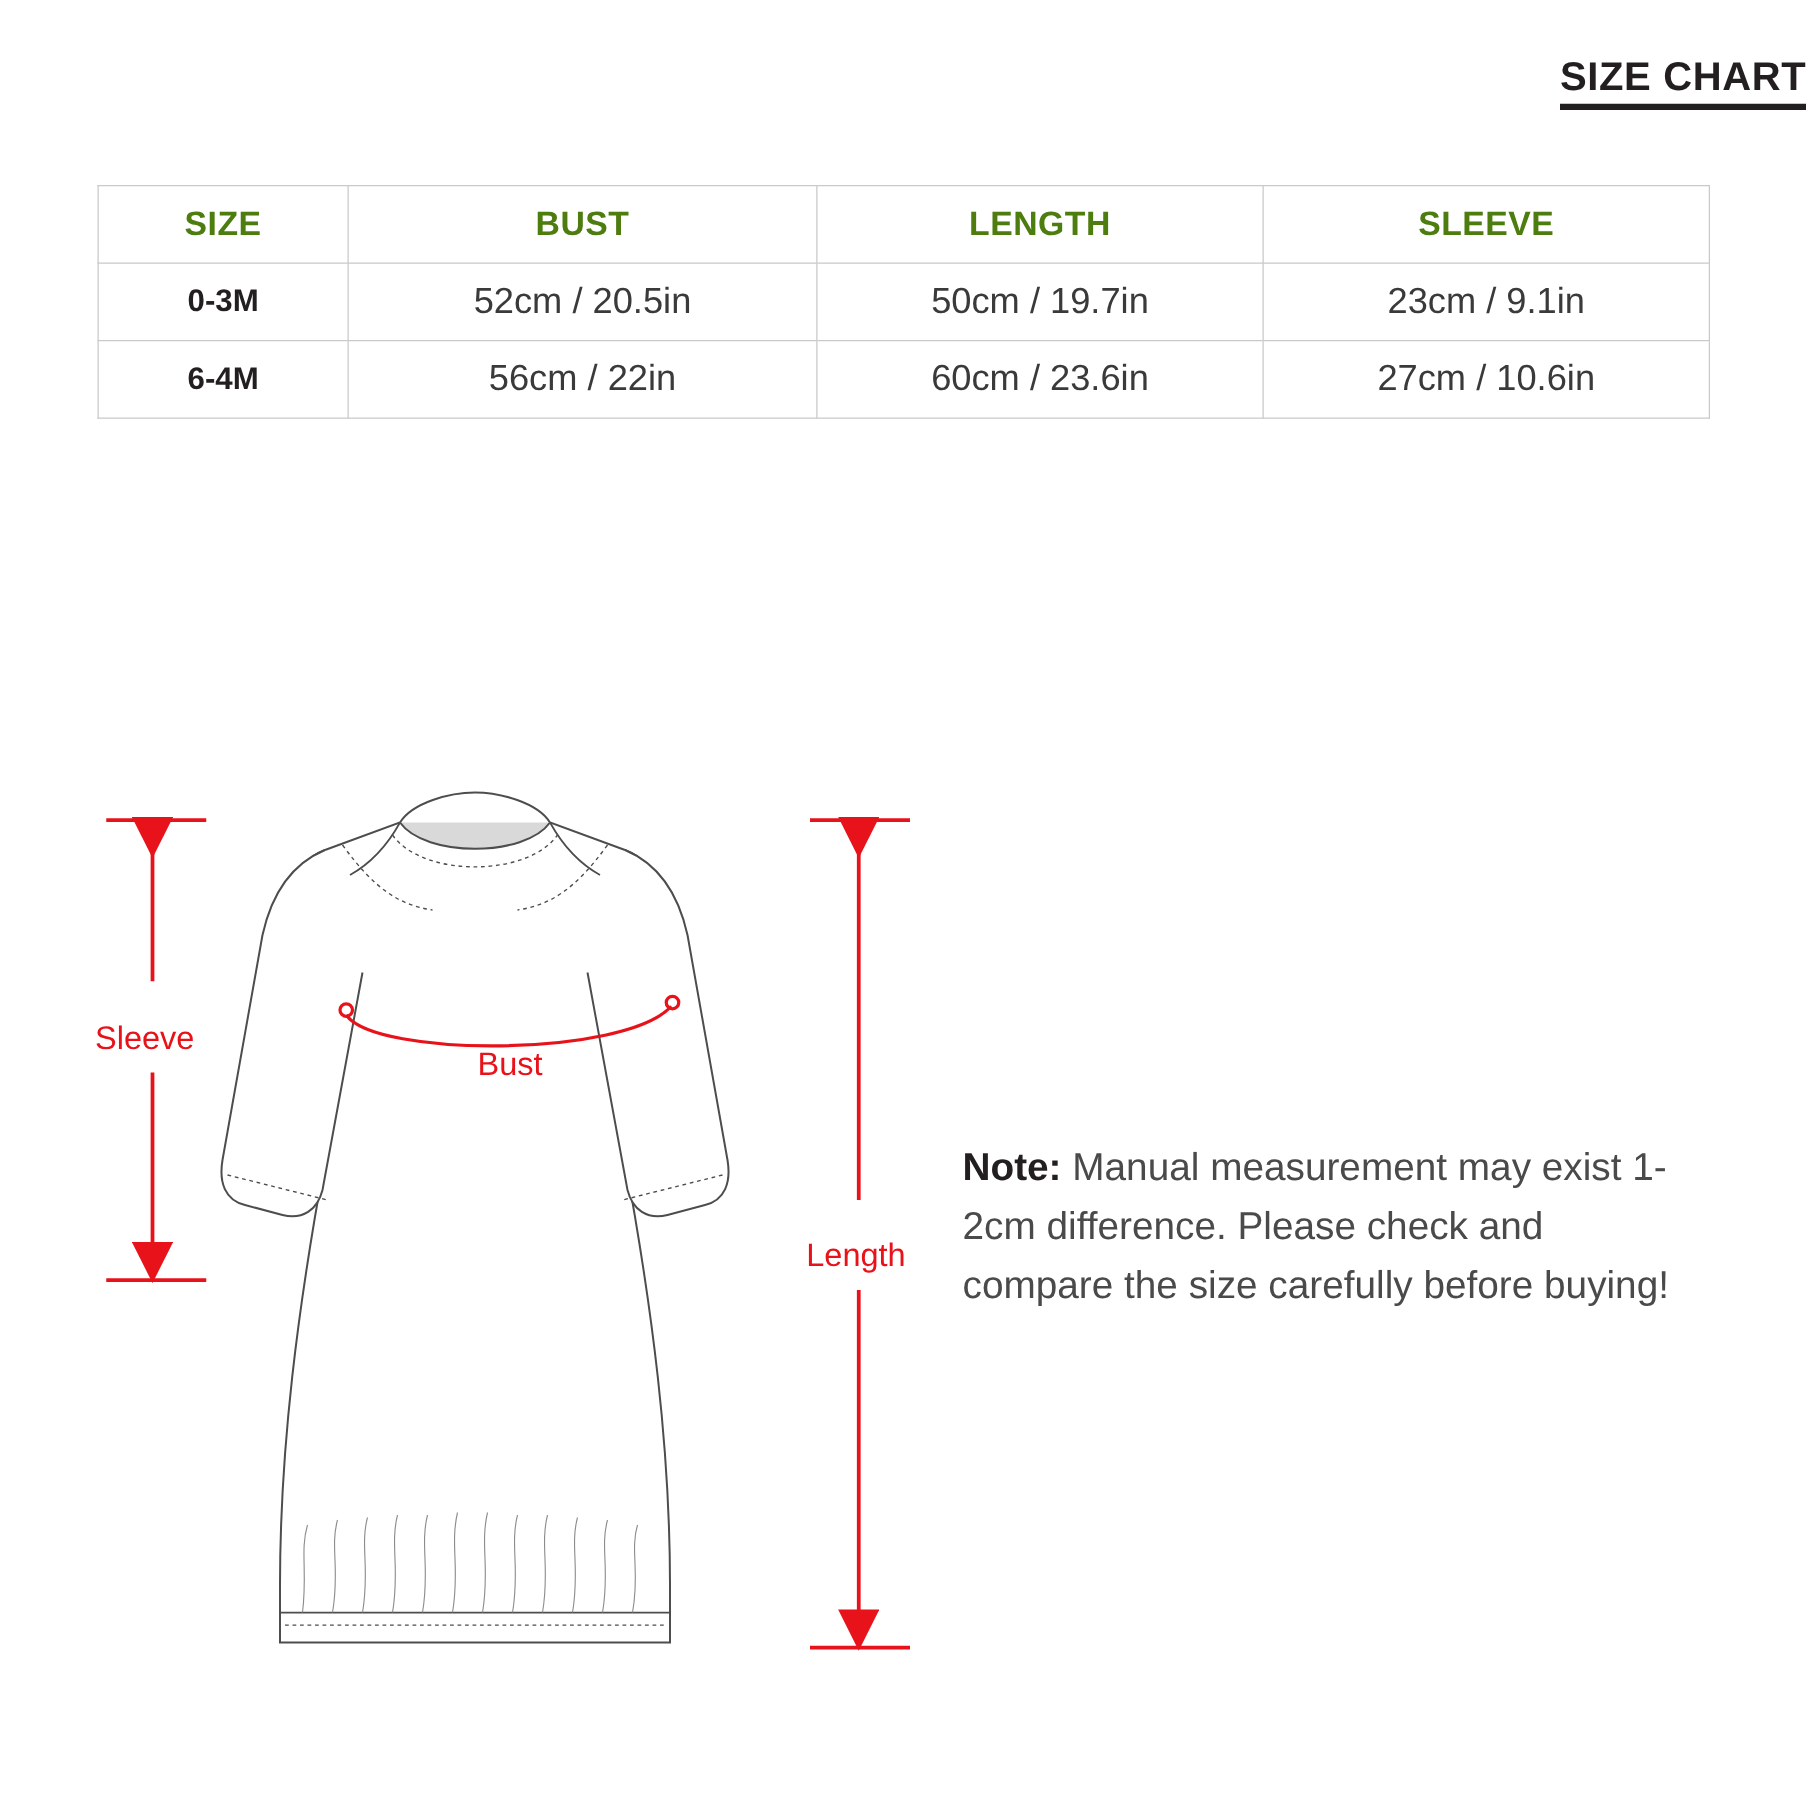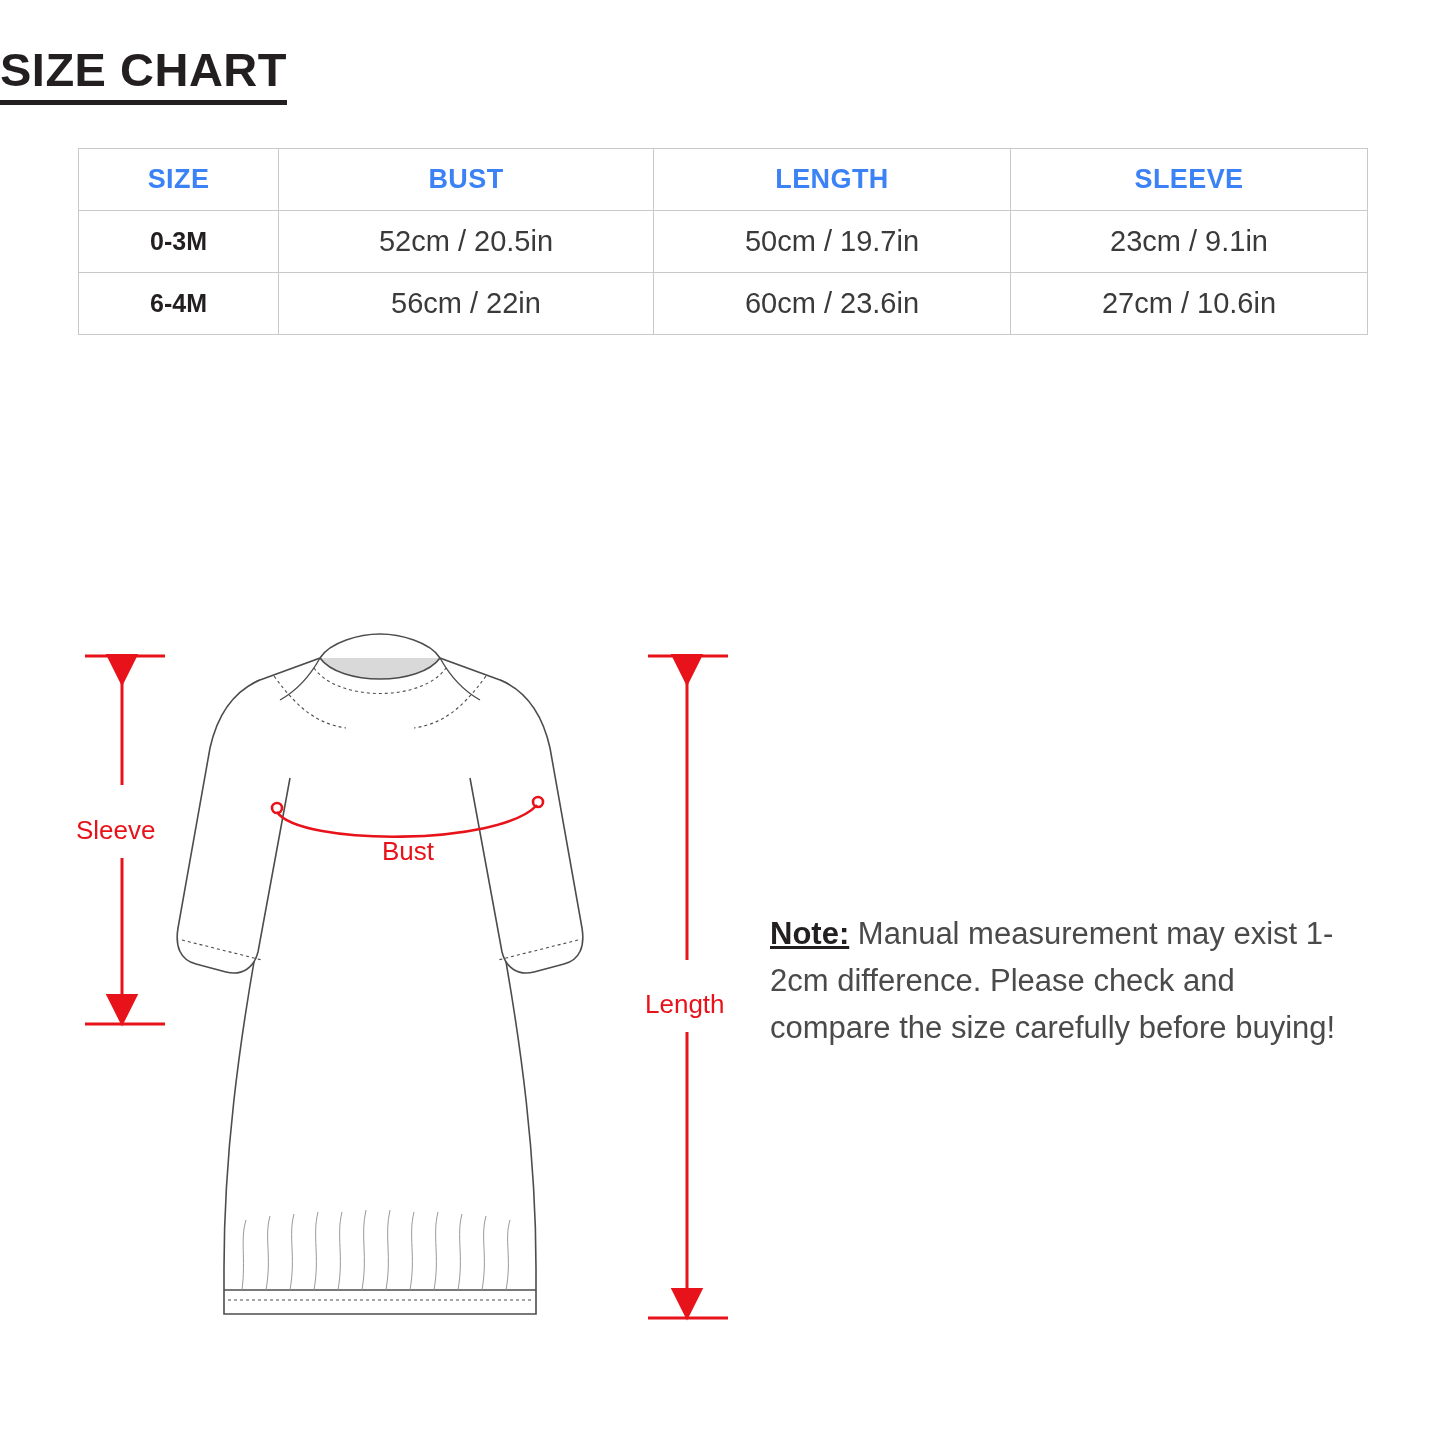--- a/index.html
+++ b/index.html
@@ -11,22 +11,22 @@
     height: 1445px;
     background: #ffffff;
     font-family: "Liberation Sans", sans-serif;
     color: #231f20;
     position: relative;
     overflow: hidden;
   }
 
   
   .title {
-    text-align: left;
-    font-size: 47px;
+    text-align: right;
+    font-size: 32px;
     font-weight: bold;
     letter-spacing: 0.5px;
     color: #231f20;
     padding-top: 44px;
     line-height: 1.1;
   }
   .title span {
     display: inline-block;
     border-bottom: 5px solid #231f20;
     padding-bottom: 4px;
@@ -47,21 +47,21 @@
   table.size-chart td, table.size-chart th {
     border: 1px solid #c9c9c9;
     text-align: center;
     vertical-align: middle;
     height: 59px;
     font-weight: normal;
   }
   table.size-chart thead th {
     font-size: 27px;
     font-weight: bold;
-    color: #3b82f6;
+    color: #4d7c0f;
     letter-spacing: 0.4px;
   }
   table.size-chart tbody td {
     font-size: 29px;
     color: #3a3a3a;
   }
   table.size-chart tbody td.size-col {
     font-size: 25px;
     font-weight: bold;
     color: #231f20;
@@ -107,21 +107,20 @@
     left: 770px;
     top: 910px;
     width: 580px;
     font-size: 31px;
     line-height: 1.52;
     color: #4a4a4a;
   }
   .note b {
     color: #231f20;
     font-weight: bold;
-    text-decoration: underline;
   }
 </style>
 </head>
 <body>
 
 <div class="title">
   <span>SIZE CHART</span>
 </div>
 
 <div class="table-wrap">

